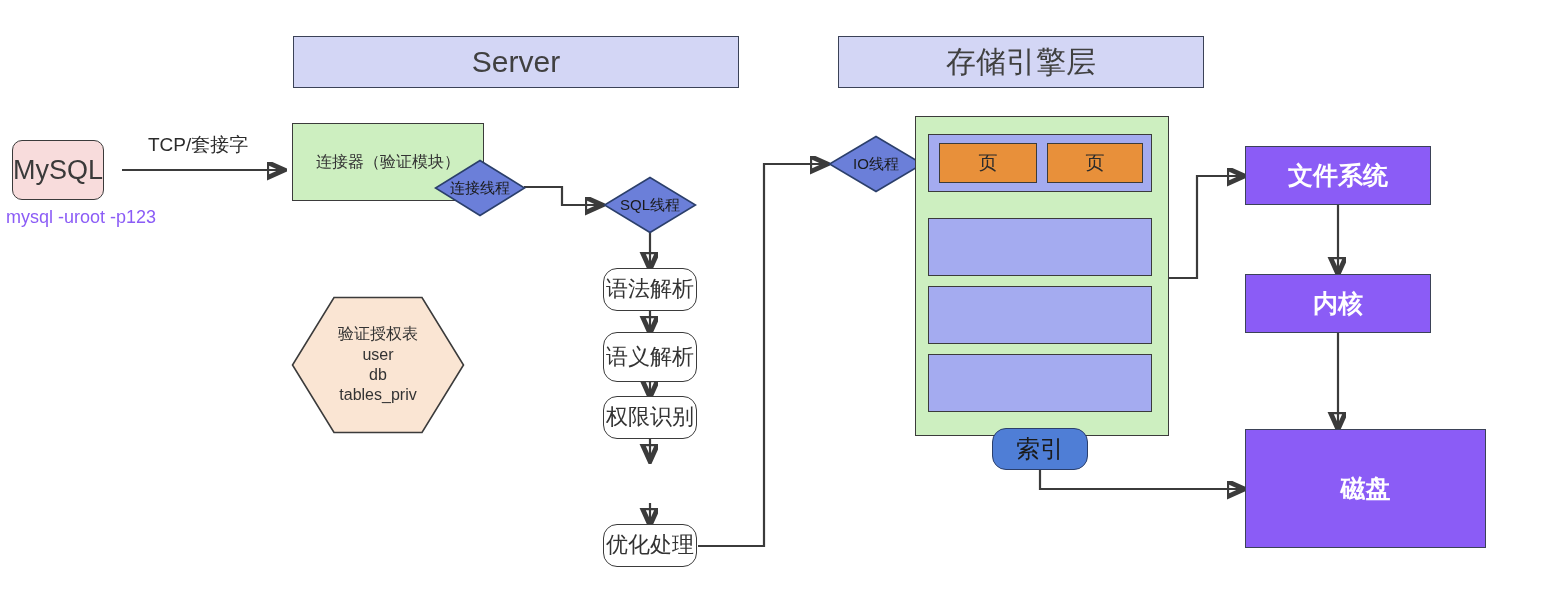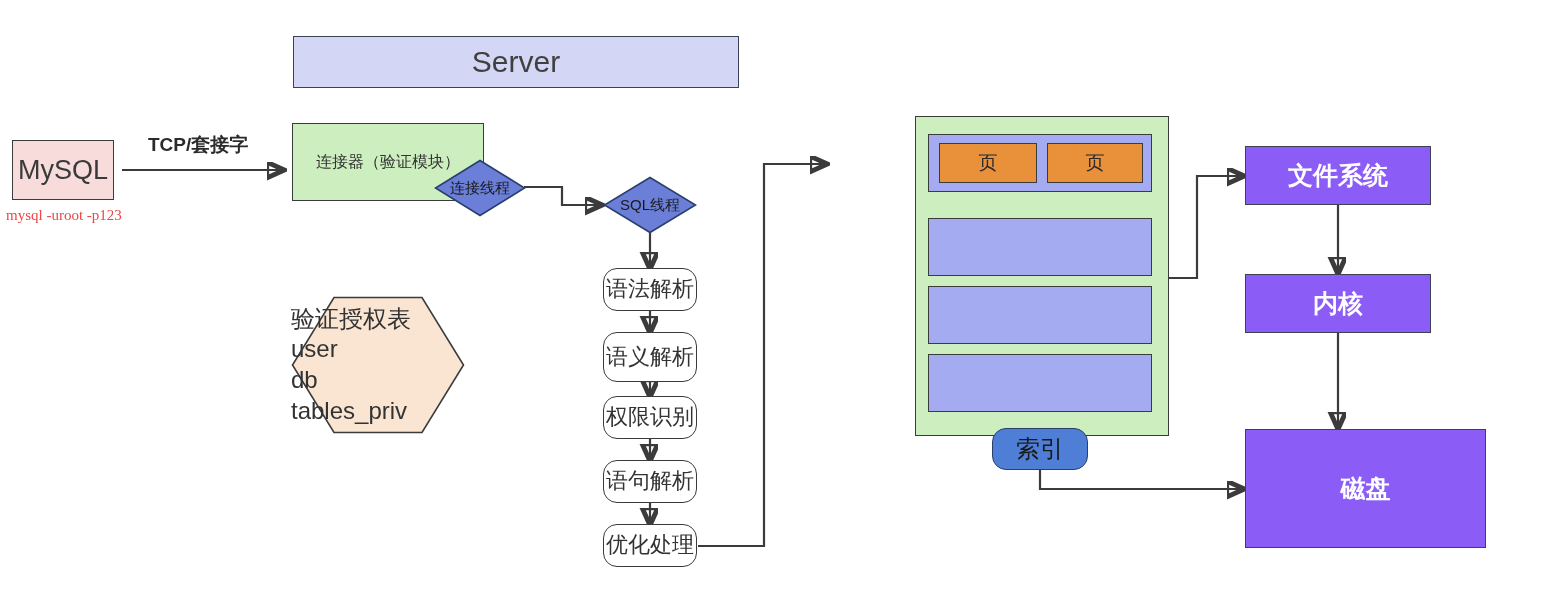--- a/index.html
+++ b/index.html
@@ -100,22 +100,23 @@
 
   
   .hex-wrap { position: absolute; }
   .hex-wrap svg { display: block; }
   .hex-label {
     position: absolute;
     left: 0; top: 0;
     width: 100%; height: 100%;
     display: flex;
     flex-direction: column;
-    justify-content: center;
-    font-size: 24px;
+    align-items: center;
+    justify-content: center;
+    font-size: 16px;
     color: #333333;
     line-height: 1.28;
     pointer-events: none;
   }
 
   
   .engine-container {
     position: absolute;
     background: #cdefc0;
     border: 1.6px solid #3b3b3b;
@@ -134,32 +135,30 @@
     display: flex;
     align-items: center;
     justify-content: center;
     font-size: 19px;
     color: #2b2b2b;
   }
 
   
   .plain-label {
     position: absolute;
-    font-size: 15px;
-    color: #ef4444;
+    font-size: 18px;
+    color: #8b5cf6;
     white-space: nowrap;
-    font-family: Liberation Serif, serif;
   }
   .edge-label {
     position: absolute;
     font-size: 19px;
     color: #2b2b2b;
     white-space: nowrap;
     background: transparent;
-    font-weight: bold;
   }
 
   
   #edges {
     position: absolute;
     left: 0; top: 0;
     width: 1544px;
     height: 595px;
     pointer-events: none;
   }
@@ -197,22 +196,23 @@
 
     <path d="M1338,205 L1338,273" marker-end="url(#arrow)"></path>
 
     <path d="M1338,333 L1338,428" marker-end="url(#arrow)"></path>
 
     <path d="M1040,470 L1040,489 L1243,489" marker-end="url(#arrow)"></path>
   </svg>
 
   <div class="node banner" style="left:293px; top:36px; width:446px; height:52px;">Server</div>
 
-
-  <div class="node pink-box" style="left:12px; top:140px; width:102px; height:60px;">MySQL</div>
+  <div class="node banner" style="left:838px; top:36px; width:366px; height:52px;">存储引擎层</div>
+
+  <div class="node pink-box" style="left:12px; top:140px; width:92px; height:60px;border-radius:10px;">MySQL</div>
 
   <div class="plain-label" style="left:6px; top:207px;">mysql -uroot -p123</div>
 
   <div class="edge-label" style="left:148px; top:132px;">TCP/套接字</div>
 
   <div class="node green-box" style="left:292px; top:123px; width:192px; height:78px; padding:0 8px;">连接器（验证模块）</div>
 
 
   <div class="diamond-wrap" style="left:434px; top:159px; width:92px; height:58px;">
     <svg width="92" height="58" viewBox="0 0 92 58">
@@ -236,23 +236,28 @@
       <span>验证授权表</span>
       <span>user</span>
       <span>db</span>
       <span>tables_priv</span>
     </div>
   </div>
 
   <div class="node pill" style="left:603px; top:268px; width:94px; height:43px;">语法解析</div>
   <div class="node pill" style="left:603px; top:332px; width:94px; height:50px;">语义解析</div>
   <div class="node pill" style="left:603px; top:396px; width:94px; height:43px;">权限识别</div>
-  <div class="node pill" style="left:603px; top:460px; width:94px; height:43px;">语句解析</div>
   <div class="node pill" style="left:603px; top:524px; width:94px; height:43px;">优化处理</div>
 
+  <div class="diamond-wrap" style="left:828px; top:135px; width:96px; height:58px;">
+    <svg width="96" height="58" viewBox="0 0 96 58">
+      <polygon points="48,1.5 94.5,29 48,56.5 1.5,29" fill="#6b7fd9" stroke="#2b3f6b" stroke-width="1.6"></polygon>
+    </svg>
+    <div class="diamond-label">IO线程</div>
+  </div>
 
   <div class="engine-container" style="left:915px; top:116px; width:252px; height:318px;"></div>
 
   <div class="buf-block" style="left:928px; top:134px; width:224px; height:58px;"></div>
   <div class="page-box" style="left:939px; top:143px; width:98px; height:40px;">页</div>
   <div class="page-box" style="left:1047px; top:143px; width:96px; height:40px;">页</div>
 
   <div class="buf-block" style="left:928px; top:218px; width:224px; height:58px;"></div>
   <div class="buf-block" style="left:928px; top:286px; width:224px; height:58px;"></div>
   <div class="buf-block" style="left:928px; top:354px; width:224px; height:58px;"></div>

